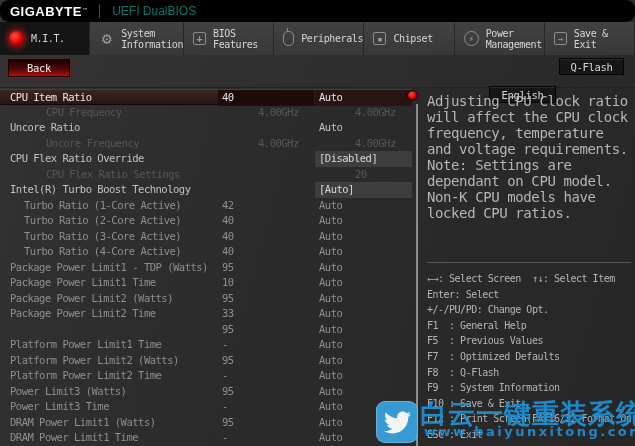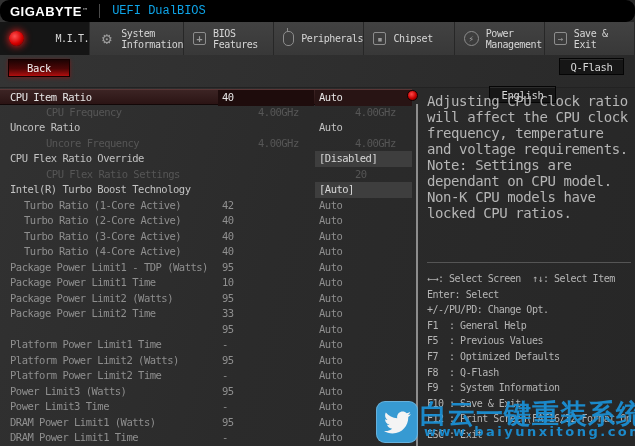--- a/index.html
+++ b/index.html
@@ -7,29 +7,29 @@
     background:linear-gradient(105deg,#323232 0%,#2b2b2b 45%,#272727 100%);
     font-family:"DejaVu Sans Mono",monospace;color:#c4c4c4;-webkit-font-smoothing:none;}
 
   
   .titlebar{position:absolute;left:0;top:0;width:635px;height:22px;background:#000;
     display:flex;align-items:center;padding-left:10px;box-sizing:border-box;border-radius:9px;}
   .brand{font-family:"Liberation Sans",sans-serif;font-weight:bold;font-size:13px;
     color:#fff;letter-spacing:.5px;}
   .brand-tm{font-size:7px;color:#bbb;vertical-align:top;margin-left:1px;}
   .title-sep{width:1px;height:14px;background:#4a4a4a;margin:0 12px;}
-  .fw-title{font-family:Liberation Mono, monospace;font-size:12px;color:#0ea5e9;}
+  .fw-title{font-family:Liberation Sans, sans-serif;font-size:12px;color:#0f766e;}
 
   
   .tabs{position:absolute;left:0;top:22px;width:635px;height:33px;background:#3a3a3a;
     display:flex;}
   .tab{flex:1 1 0;display:flex;align-items:center;gap:7px;padding-left:9px;
     border-right:1px solid #272727;box-sizing:border-box;cursor:default;
     background:linear-gradient(180deg,#424242,#383838);}
-  .tab.active{background:#151515;justify-content:space-between;}
+  .tab.active{background:#151515;}
   .tab-label{font-size:10px;line-height:11px;letter-spacing:-.4px;color:#d6d6d6;
     font-family:"DejaVu Sans Mono",monospace;}
   .tab-icon{flex:none;width:15px;height:15px;display:flex;align-items:center;justify-content:center;
     color:#9a9a9a;font-size:13px;}
   .mit-red-dot-icon{border-radius:50%;
     background:radial-gradient(circle at 38% 35%,#ff5050,#d40000 55%,#550000 100%);
     box-shadow:0 0 7px 1px rgba(255,30,30,.8);}
   .gear-icon::before{content:"⚙";font-size:16px;}
   .bios-chip-icon{border:1px solid #8d8d8d;border-radius:2px;width:11px;height:11px;}
   .bios-chip-icon::before{content:"+";font-size:10px;font-weight:bold;}

